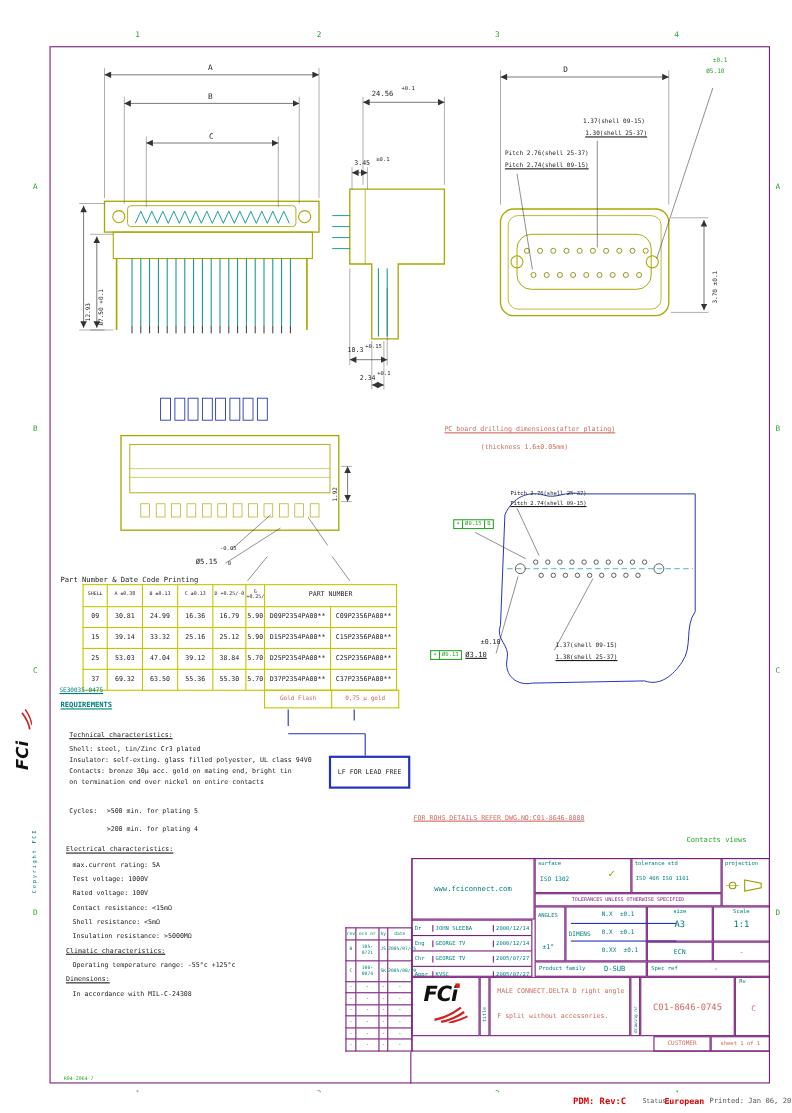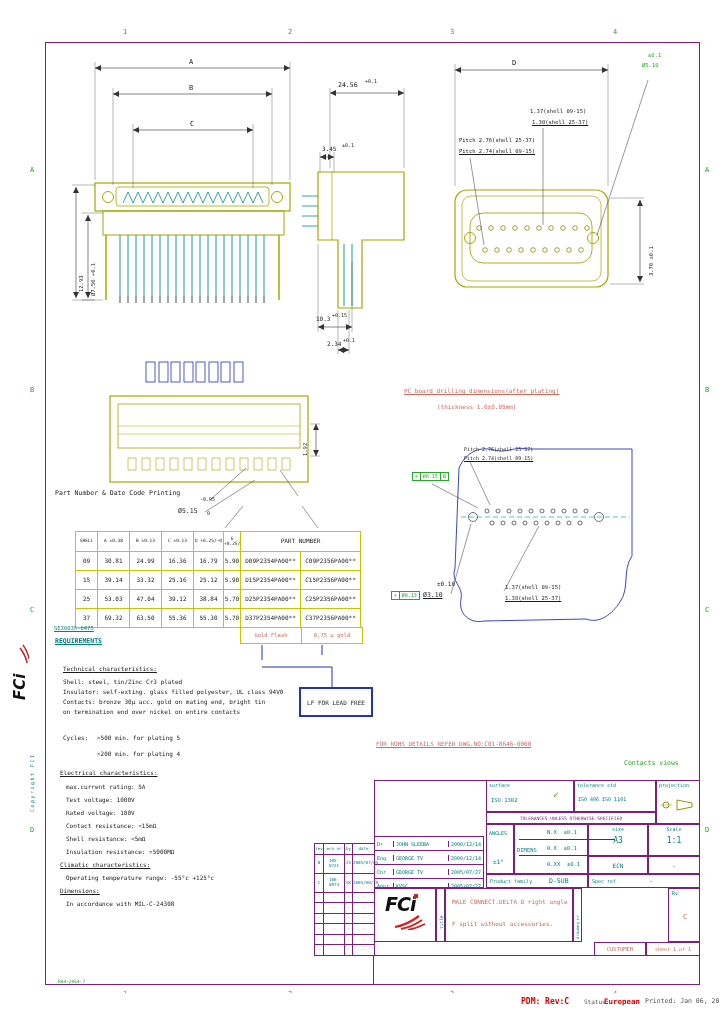--- a/index.html
+++ b/index.html
@@ -218,21 +218,21 @@
   <span class="l green f55" style="left:648px;top:52px">±0.1</span>
   <span class="l green f55" style="left:642px;top:62px">Ø5.10</span>
   <span class="l f55" style="left:530px;top:108px">1.37(shell 09-15)</span>
   <span class="l f55 u" style="left:532px;top:119px">1.30(shell 25-37)</span>
   <span class="l f55" style="left:459px;top:137px">Pitch 2.76(shell 25-37)</span>
   <span class="l f55 u" style="left:459px;top:148px">Pitch 2.74(shell 09-15)</span>
   <span class="l rot f55" style="left:648px;top:276px">3.70 ±0.1</span>
 
   <span class="l rot f55" style="left:302px;top:456px">1.92</span>
 
-  <span class="l f65" style="left:55px;top:490px">Part Number &amp; Date Code Printing</span>
+  <span class="l f65" style="left:55px;top:524px">Part Number &amp; Date Code Printing</span>
   <span class="l f5" style="left:200px;top:497px">-0.05</span>
   <span class="l f65" style="left:178px;top:508px">Ø5.15</span>
   <span class="l f5" style="left:207px;top:511px">0</span>
 
   <span class="l salmon u" style="left:404px;top:388px">PC board drilling dimensions(after plating)</span>
   <span class="l salmon" style="left:437px;top:404px">(thickness 1.6±0.05mm)</span>
   <span class="l f5" style="left:464px;top:447px">Pitch 2.76(shell 25-37)</span>
   <span class="l f5 u" style="left:464px;top:456px">Pitch 2.74(shell 09-15)</span>
   <div class="fcf" style="left:412px;top:472px">
     <span>⌖</span>
@@ -341,20 +341,23 @@
   <span class="l u" style="left:60px;top:862px">Climatic characteristics:</span>
   <span class="l" style="left:66px;top:875px">Operating temperature range: -55°c +125°c</span>
   <span class="l u" style="left:60px;top:888px">Dimensions:</span>
   <span class="l" style="left:66px;top:901px">In accordance with MIL-C-24308</span>
 
   <span class="l salmon u" style="left:376px;top:741px">FOR ROHS DETAILS REFER DWG.NO:C01-8646-0000</span>
   <span class="l green f65" style="left:624px;top:760px">Contacts views</span>
 
   <div class="cell" style="left:374px;top:780px;width:326px;height:176px"></div>
 
+  <div class="cell" style="left:374px;top:780px;width:112px;height:56px;display:flex;align-items:center;justify-content:center">
+    <span class="teal" style="font-size:6.5px">www.fciconnect.com</span>
+  </div>
   <div class="cell" style="left:486px;top:780px;width:88px;height:32px">
     <span class="l teal f5" style="left:2px;top:2px">surface</span>
     <span class="l teal f55" style="left:4px;top:16px">ISO 1302</span>
     <span class="l" style="left:66px;top:8px;font-size:10px;color:#9a9a00">✓</span>
   </div>
   <div class="cell" style="left:574px;top:780px;width:82px;height:32px">
     <span class="l teal f5" style="left:2px;top:2px">tolerance std</span>
     <span class="l teal f5" style="left:3px;top:16px">ISO 406 ISO 1101</span>
   </div>
   <div class="cell" style="left:656px;top:780px;width:44px;height:44px">
@@ -439,20 +442,23 @@
   <div class="cell" style="left:436px;top:888px;width:9px;height:54px">
     <span class="l rot teal f45" style="left:2px;top:40px">title</span>
   </div>
   <div class="cell" style="left:445px;top:888px;width:128px;height:54px">
     <span class="l salmon" style="left:6px;top:10px">MALE CONNECT.DELTA D right angle</span>
     <span class="l salmon" style="left:6px;top:32px">F split without accessories.</span>
   </div>
   <div class="cell" style="left:573px;top:888px;width:9px;height:54px">
     <span class="l rot teal" style="left:2px;top:50px;font-size:4px">drawing nr</span>
   </div>
+  <div class="cell" style="left:582px;top:888px;width:86px;height:54px;display:flex;align-items:center;justify-content:center">
+    <span class="salmon f8">C01-8646-0745</span>
+  </div>
   <div class="cell" style="left:668px;top:888px;width:32px;height:54px">
     <span class="l teal f5" style="left:3px;top:2px">Rv</span>
     <span class="l salmon f7" style="left:14px;top:24px">C</span>
   </div>
   <div class="cell" style="left:594px;top:942px;width:52px;height:14px;display:flex;align-items:center;justify-content:center">
     <span class="salmon f55">CUSTOMER</span>
   </div>
   <div class="cell" style="left:646px;top:942px;width:54px;height:14px;display:flex;align-items:center;justify-content:center">
     <span class="salmon f5">sheet 1 of 1</span>
   </div>

